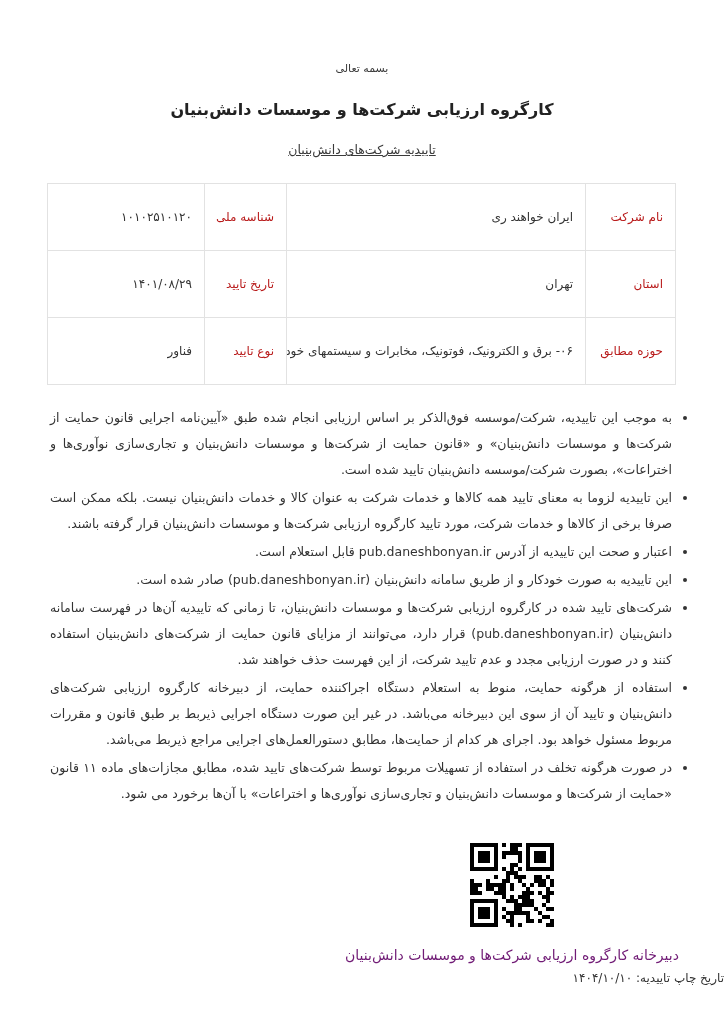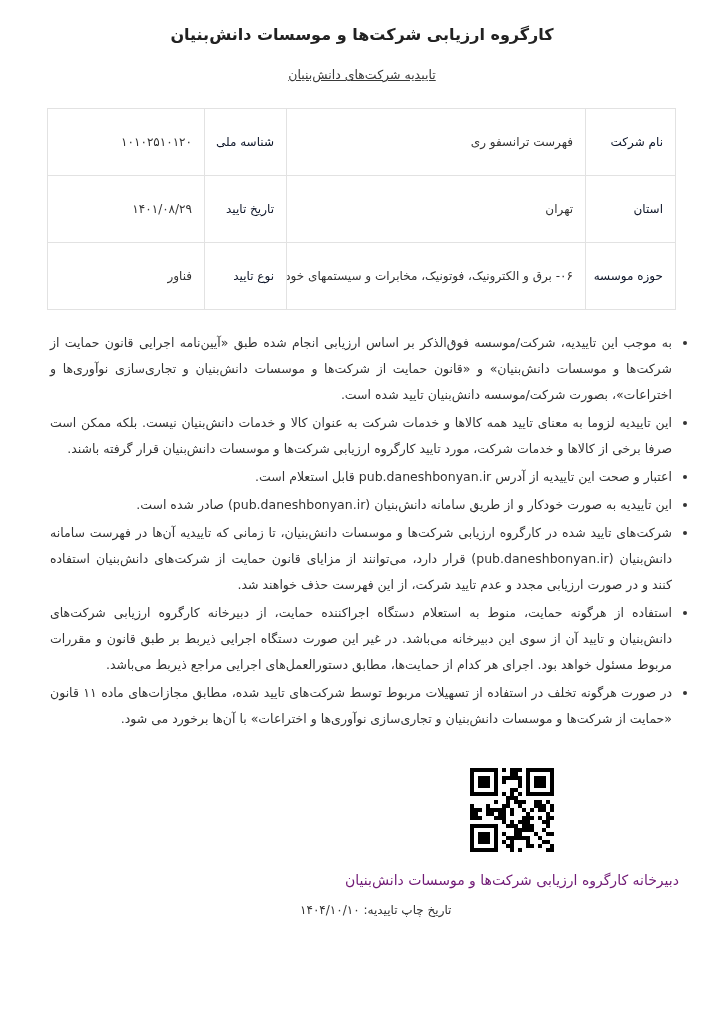--- a/index.html
+++ b/index.html
@@ -45,21 +45,21 @@
   }
   table.info-table td {
     border: 1px solid #e2e2e2;
     height: 34px;
     padding: 16px 12px;
     font-size: 12px;
     vertical-align: middle;
     white-space: nowrap;
     overflow: hidden;
   }
-  td.cell-label { color: #0f172a; }
+  td.cell-label { color: #b91c1c; }
   td.cell-value { color: #333333; }
   .notes {
     margin: 20px 34px 0 50px;
   }
   .notes ul {
     margin: 0;
     padding: 0 18px 0 0;
     list-style: disc;
   }
   .notes li {
@@ -79,58 +79,59 @@
     width: 84px;
     height: 84px;
     line-height: 0;
   }
   .footer-line1 {
     margin-top: 16px;
     font-size: 14px;
     color: #701a75;
   }
   .footer-line2 {
-    margin-top: 15px;
+    margin-top: 8px;
     font-size: 12px;
     color: #333333;
-    text-align: left;
+    text-align: right;
   }
 </style>
 </head>
 <body>
 
 <div class="page">
 
+  <div class="bismillah">بسمه تعالی</div>
 
   <div class="doc-title">کارگروه ارزیابی شرکت‌ها و موسسات دانش‌بنیان</div>
 
   <div class="doc-subtitle">تاییدیه شرکت‌های دانش‌بنیان</div>
 
   <table class="info-table">
     <colgroup>
       <col style="width:90px">
         <col style="width:299px">
         <col style="width:82px">
         <col style="width:157px">
     </colgroup>
     <tbody>
       <tr>
         <td class="cell-label">نام شرکت</td>
-        <td class="cell-value">فهرست ترانسفو ری</td>
+        <td class="cell-value">ایران خواهند ری</td>
         <td class="cell-label">شناسه ملی</td>
         <td class="cell-value">۱۰۱۰۲۵۱۰۱۲۰</td>
       </tr>
       <tr>
         <td class="cell-label">استان</td>
         <td class="cell-value">تهران</td>
         <td class="cell-label">تاریخ تایید</td>
         <td class="cell-value">۱۴۰۱/۰۸/۲۹</td>
       </tr>
       <tr>
-        <td class="cell-label">حوزه موسسه</td>
+        <td class="cell-label">حوزه مطابق</td>
         <td class="cell-value">۰۶- برق و الکترونیک، فوتونیک، مخابرات و سیستمهای خودکار</td>
         <td class="cell-label">نوع تایید</td>
         <td class="cell-value">فناور</td>
       </tr>
     </tbody>
   </table>
 
   <div class="notes">
     <ul>
       <li>به موجب این تاییدیه، شرکت/موسسه فوق‌الذکر بر اساس ارزیابی انجام شده طبق «آیین‌نامه اجرایی قانون حمایت از شرکت‌ها و موسسات دانش‌بنیان» و «قانون حمایت از شرکت‌ها و موسسات دانش‌بنیان و تجاری‌سازی نوآوری‌ها و اختراعات»، بصورت شرکت/موسسه دانش‌بنیان تایید شده است.</li>

